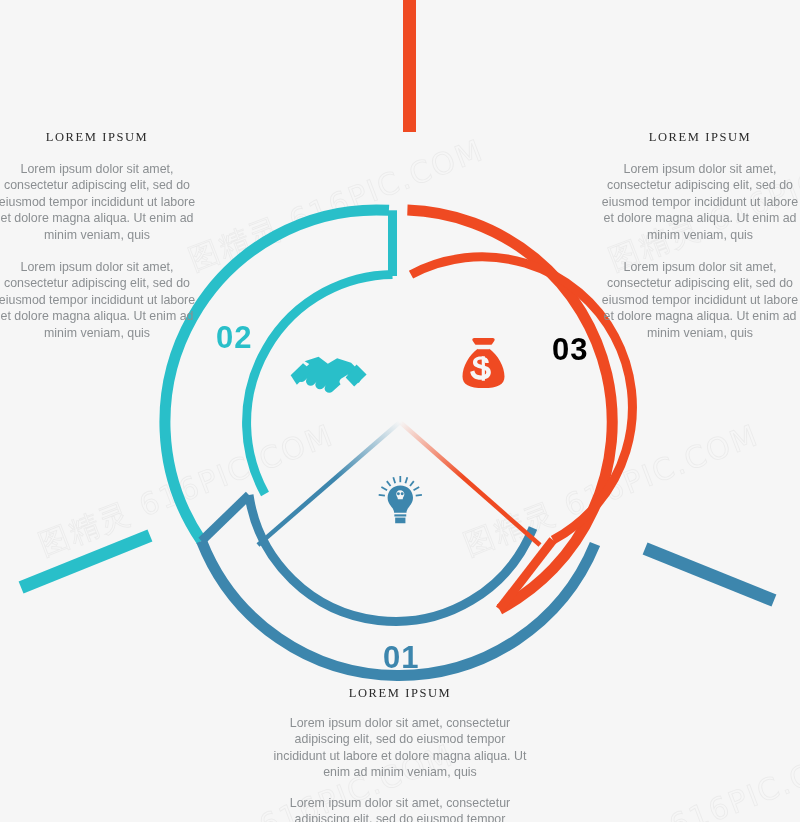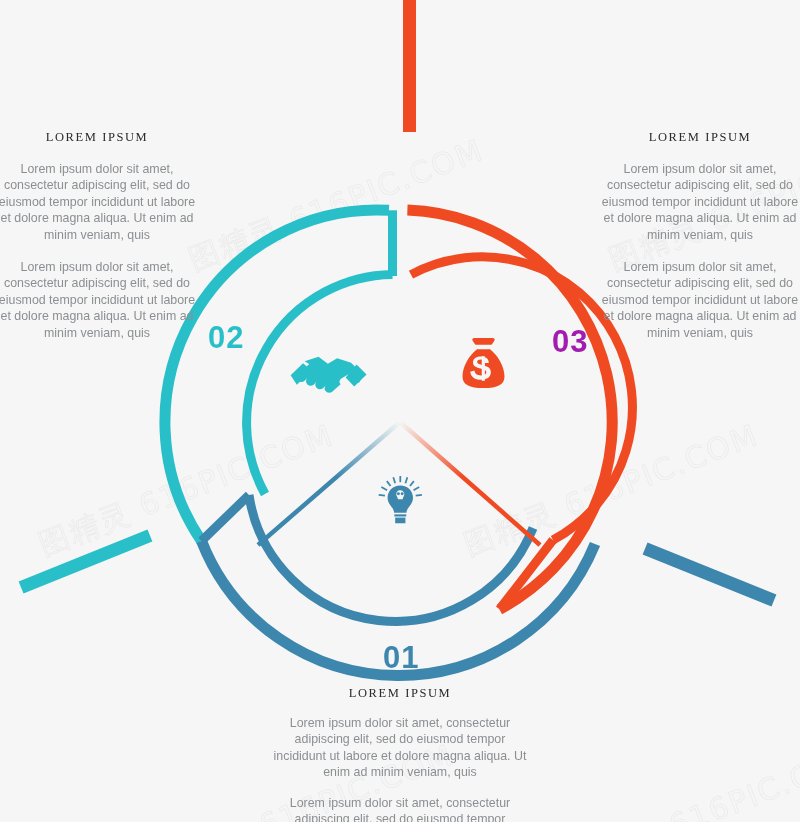--- a/index.html
+++ b/index.html
@@ -176,22 +176,22 @@
         <line x1="80" y1="38" x2="108" y2="74"></line>
         <line x1="280" y1="38" x2="252" y2="74"></line>
         <line x1="40" y1="82" x2="82" y2="106"></line>
         <line x1="320" y1="82" x2="278" y2="106"></line>
         <line x1="20" y1="140" x2="66" y2="146"></line>
         <line x1="340" y1="140" x2="294" y2="146"></line>
       </g>
     </g>
   </svg>
 
-  <div class="num" style="left:208px;top:320px;color:#29bfc9;">02</div>
-  <div class="num" style="left:552px;top:324px;color:#a21caf;">03</div>
+  <div class="num" style="left:216px;top:320px;color:#29bfc9;">02</div>
+  <div class="num" style="left:552px;top:332px;color:#000000;">03</div>
   <div class="num" style="left:383px;top:597px;color:#3d86ad;margin-top:43px;">01</div>
 
   <div class="txtblock side" style="left:-3px;top:130px;">
     <div class="blk-title">LOREM IPSUM</div>
     <div class="blk-para" style="margin-top:16px;">Lorem ipsum dolor sit amet, consectetur adipiscing elit, sed do eiusmod tempor incididunt ut labore et dolore magna aliqua. Ut enim ad minim veniam, quis</div>
     <div class="blk-para" style="margin-top:16px;">Lorem ipsum dolor sit amet, consectetur adipiscing elit, sed do eiusmod tempor incididunt ut labore et dolore magna aliqua. Ut enim ad minim veniam, quis</div>
   </div>
 
   <div class="txtblock side" style="left:600px;top:130px;">
     <div class="blk-title">LOREM IPSUM</div>

